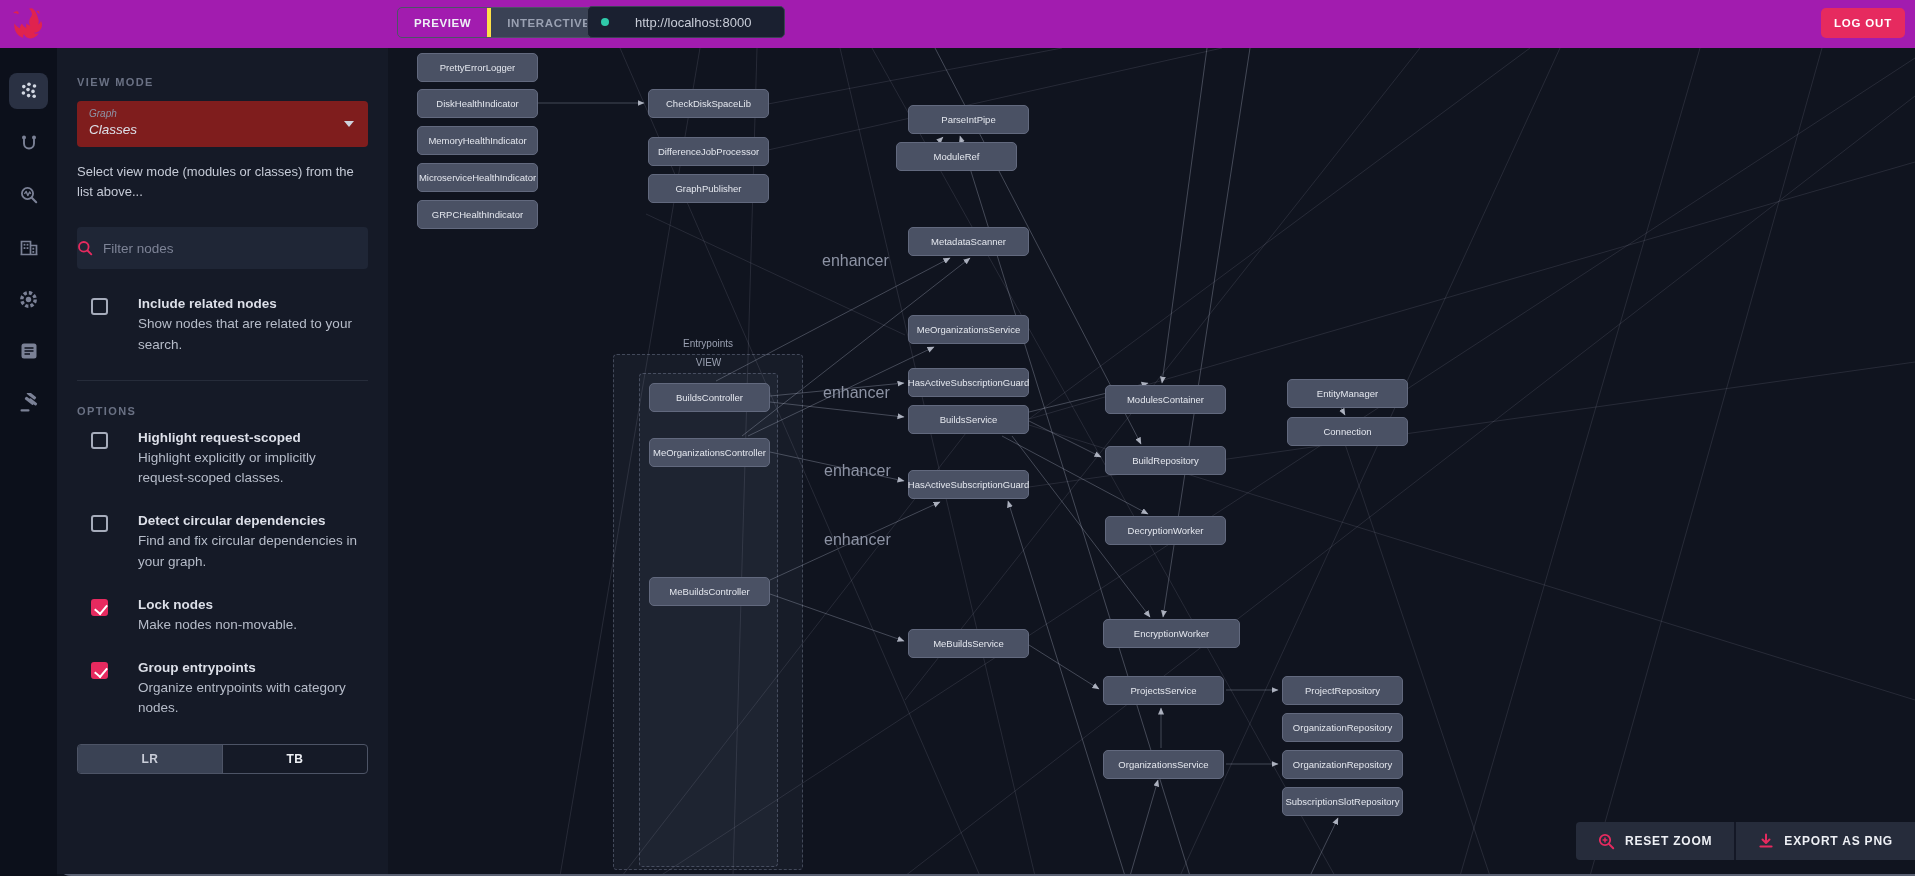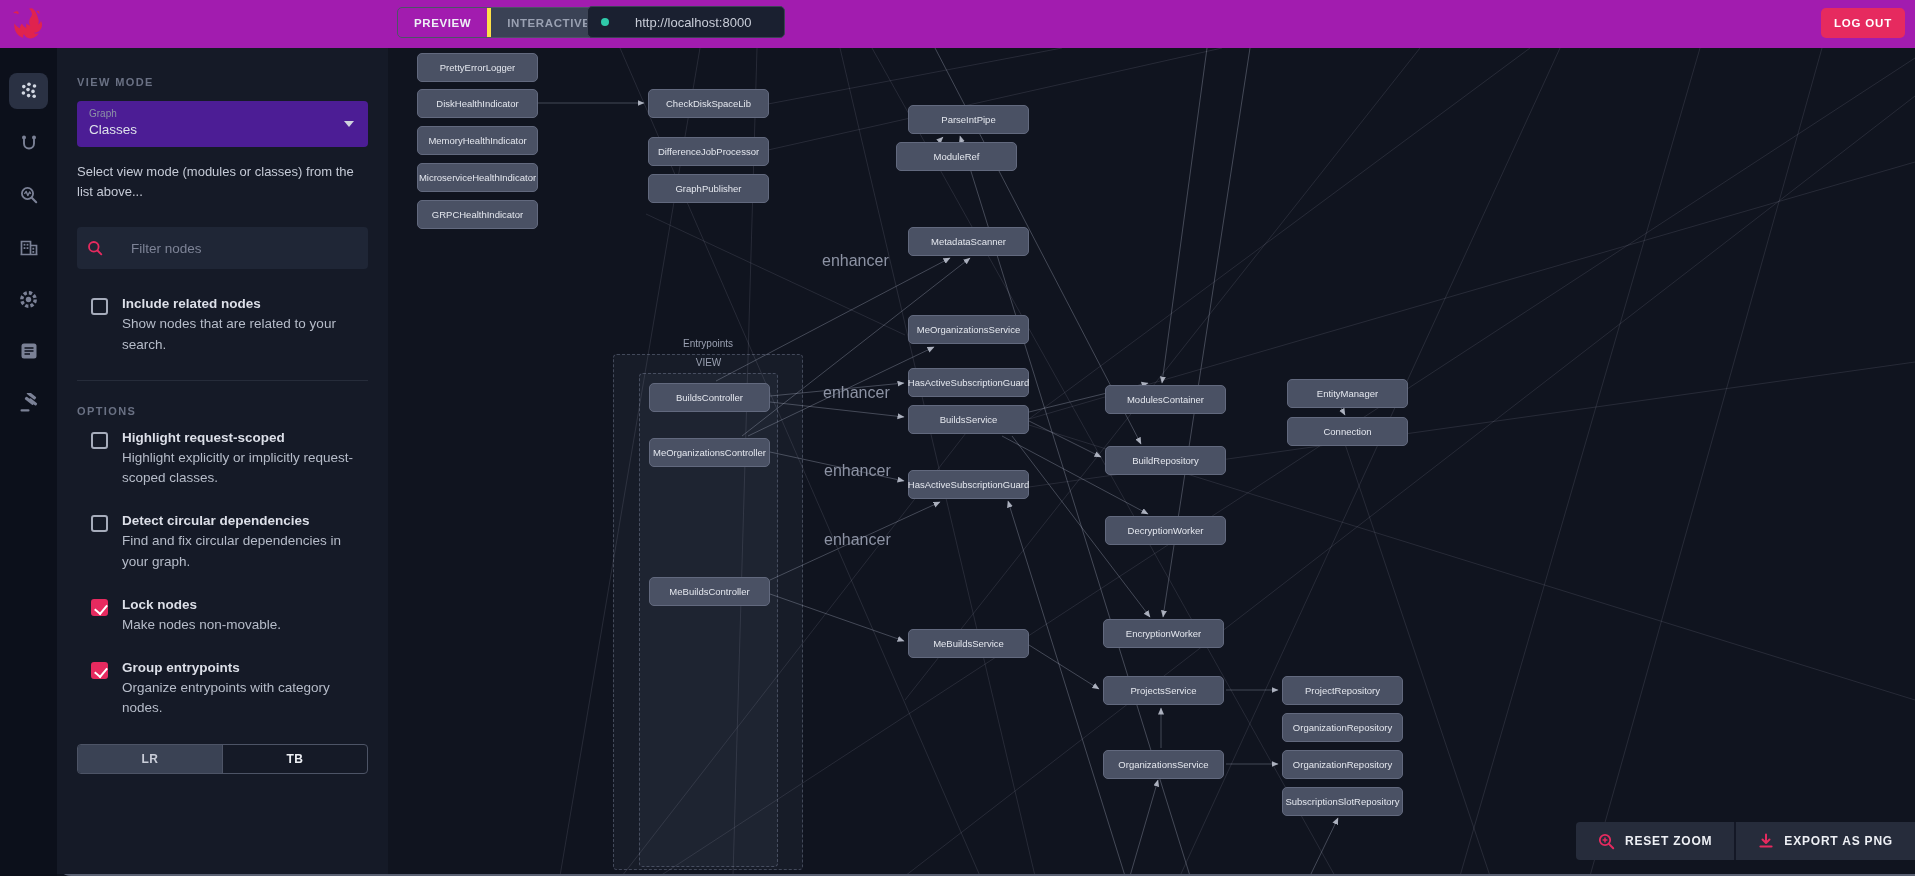--- a/index.html
+++ b/index.html
@@ -34,34 +34,34 @@
     justify-content:center; color:#7b8196; cursor:pointer; flex:none; }
   .rail-item.active { background:#2a3143; color:#d3d8e2; }
   .below-rail { flex:1; display:flex; border-bottom:2px solid #5a6173;
     border-bottom-left-radius:14px; }
 
   
   .sidebar { width:331px; height:100%; background:#151a27; padding:28px 20px 0 20px;
     flex:none; overflow:hidden; }
   .section-label { font-size:11px; font-weight:bold; letter-spacing:1.4px; color:#6a7184;
     margin-bottom:13px; }
-  .select-box { height:46px; background:#4c1d95; border-radius:4px; padding:7px 12px;
-    position:relative; cursor:pointer; margin-bottom:15px; }
+  .select-box { height:46px; background:#7f1d1d; border-radius:4px; padding:7px 12px;
+    position:relative; cursor:pointer; margin-bottom:15px;font-style:italic; }
   .select-mini { font-size:10px; color:#8d93a6; }
   .select-value { font-size:13.5px; color:#dde1ea; margin-top:3px; }
   .select-caret { position:absolute; right:14px; top:20px; width:0; height:0;
     border-left:5px solid transparent; border-right:5px solid transparent;
     border-top:6px solid #cfd3dd; }
   .helper { font-size:13px; color:#c5cad6; line-height:1.55; margin-bottom:25px; }
   .search-box { height:42px; background:#1f2636; border-radius:4px; display:flex;
-    align-items:center; gap:28px; padding:0 10px; margin-bottom:27px; }
+    align-items:center; gap:10px; padding:0 0; margin-bottom:27px; }
   .search-box input { flex:1; background:transparent; border:none; outline:none;
     font-family:inherit; font-size:13.5px; color:#dde1ea; }
   .search-box input::placeholder { color:#7d8396; }
-  .check-row { display:flex; gap:14px; padding-left:14px; margin-bottom:25px; cursor:pointer; }
+  .check-row { display:flex; gap:30px; padding-left:14px; margin-bottom:25px; cursor:pointer; }
   .checkbox { width:17px; height:17px; border:2px solid #a6acbb; border-radius:3px;
     margin-top:2px; flex:none; position:relative; }
   .checkbox.on { background:#e62a5f; border-color:#e62a5f; }
   .checkbox.on::after { content:""; position:absolute; left:4px; top:1px; width:6px; height:10px;
     border:solid #fff; border-width:0 2px 2px 0; transform:rotate(40deg); }
   .check-text { width:237px; }
   .check-title { font-size:13.5px; font-weight:bold; color:#dcdfe8; margin-bottom:3px; }
   .check-desc { font-size:13.5px; color:#b6bcc9; line-height:1.5; }
   .divider { border-top:1px solid #262c3a; margin:4px 0 24px 0; }
   .dir-toggle { display:flex; height:30px; border:1px solid #4d5466; border-radius:4px;
@@ -282,21 +282,21 @@
           <div class="node" style="left: 520px; top: 422px; width: 121px; height: 29px;">HasActiveSubscriptionGuard</div>
           <div class="node" style="left: 717px; top: 337px; width: 121px; height: 29px;">ModulesContainer</div>
           <div class="node" style="left: 717px; top: 398px; width: 121px; height: 29px;">BuildRepository</div>
           <div class="node" style="left: 717px; top: 468px; width: 121px; height: 29px;">DecryptionWorker</div>
           <div class="node" style="left: 899px; top: 331px; width: 121px; height: 29px;">EntityManager</div>
           <div class="node" style="left: 899px; top: 369px; width: 121px; height: 29px;">Connection</div>
           <div class="node" style="left: 261px; top: 335px; width: 121px; height: 29px;">BuildsController</div>
           <div class="node" style="left: 261px; top: 390px; width: 121px; height: 29px;">MeOrganizationsController</div>
           <div class="node" style="left: 261px; top: 529px; width: 121px; height: 29px;">MeBuildsController</div>
           <div class="node" style="left: 520px; top: 581px; width: 121px; height: 29px;">MeBuildsService</div>
-          <div class="node" style="left: 715px; top: 571px; width: 121px; height: 29px;">EncryptionWorker</div>
+          <div class="node" style="left: 715px; top: 571px; width: 137px; height: 29px;">EncryptionWorker</div>
           <div class="node" style="left: 715px; top: 628px; width: 121px; height: 29px;">ProjectsService</div>
           <div class="node" style="left: 715px; top: 702px; width: 121px; height: 29px;">OrganizationsService</div>
           <div class="node" style="left: 894px; top: 628px; width: 121px; height: 29px;">ProjectRepository</div>
           <div class="node" style="left: 894px; top: 665px; width: 121px; height: 29px;">OrganizationRepository</div>
           <div class="node" style="left: 894px; top: 702px; width: 121px; height: 29px;">OrganizationRepository</div>
           <div class="node" style="left: 894px; top: 739px; width: 121px; height: 29px; text-align: right;">SubscriptionSlotRepository</div>
           <div class="edge-label" style="left: 434px; top: 204px;">enhancer</div>
           <div class="edge-label" style="left: 435px; top: 336px;">enhancer</div>
           <div class="edge-label" style="left: 436px; top: 414px;">enhancer</div>
           <div class="edge-label" style="left: 436px; top: 483px;">enhancer</div>

